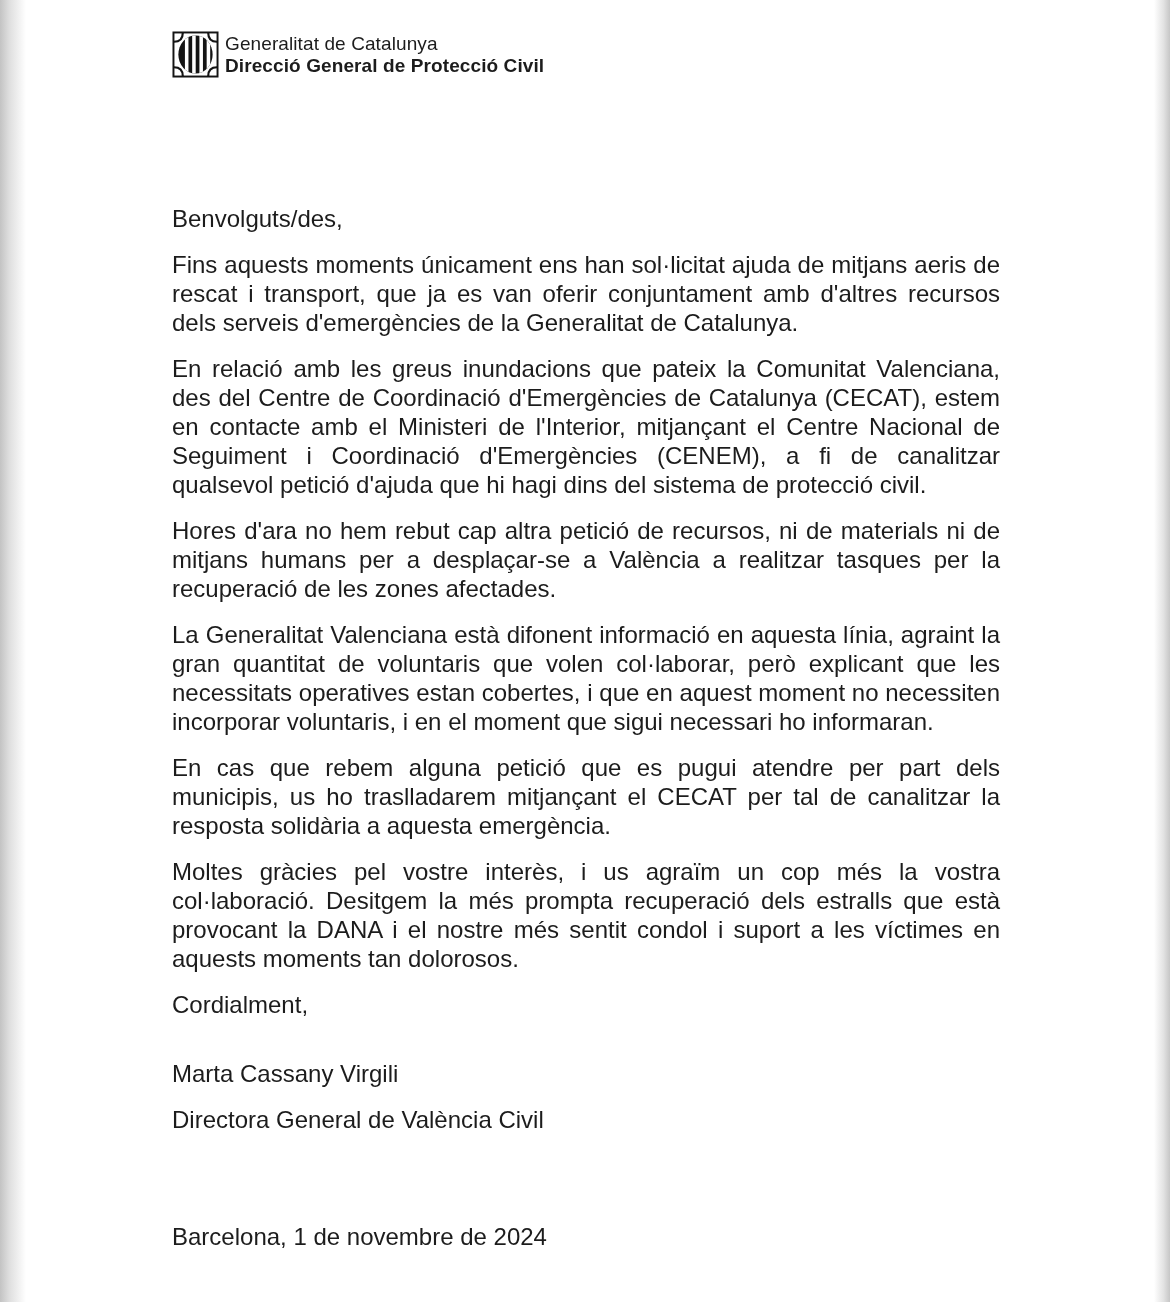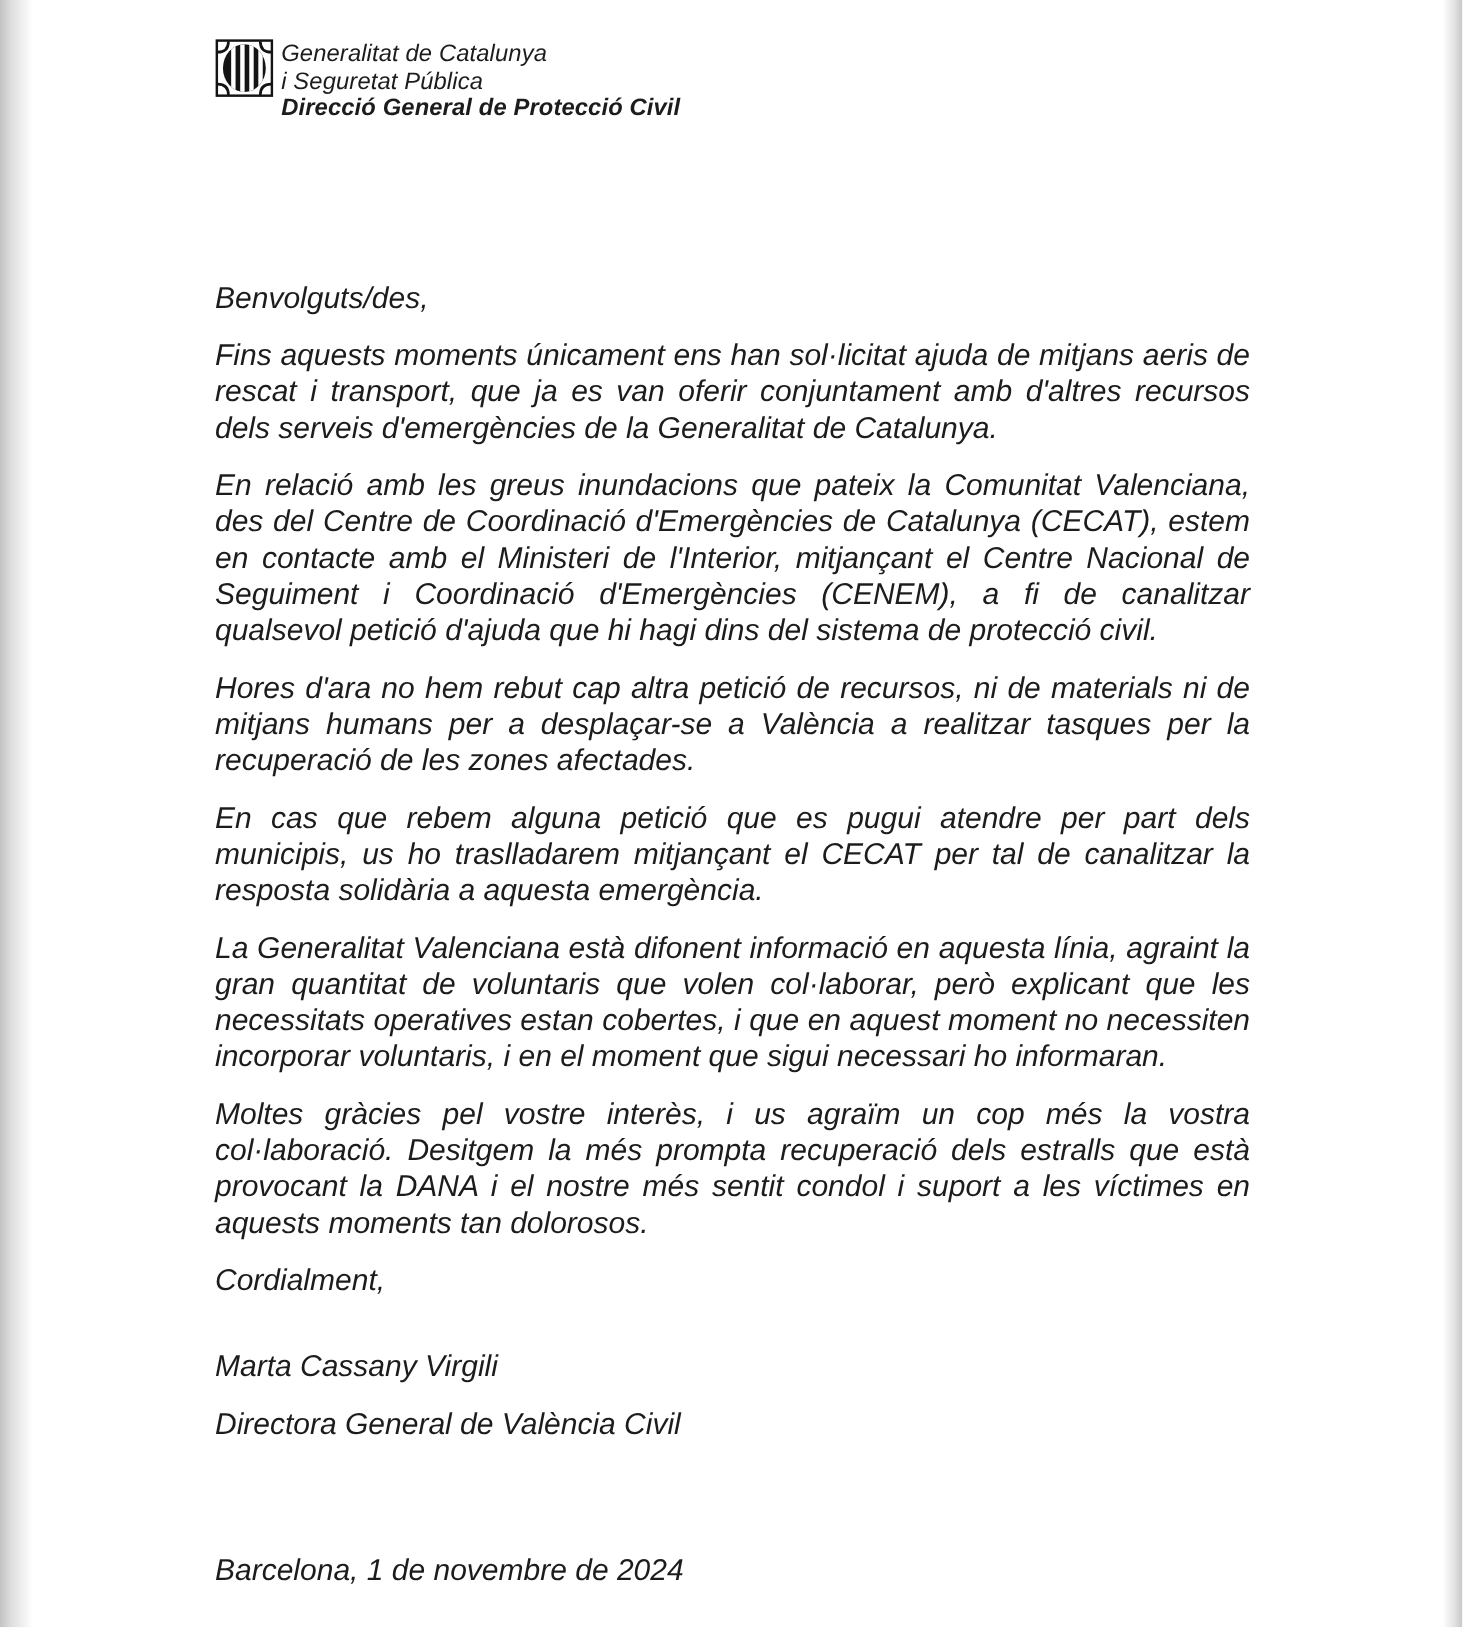--- a/index.html
+++ b/index.html
@@ -9,21 +9,21 @@
     width: 1170px;
     height: 1302px;
     background: #ffffff;
     overflow: hidden;
     font-family: "Liberation Sans", sans-serif;
     color: #1c1c1c;
   }
   .edge { position: absolute; top: 0; bottom: 0; z-index: 5; pointer-events: none; }
   .edge.left  { left: 0;  width: 26px; background: linear-gradient(to right, #c3c3c3 0, #dedede 35%, #ffffff 100%); }
   .edge.right { right: 0; width: 16px; background: linear-gradient(to left,  #c6c6c6 0, #e2e2e2 40%, #ffffff 100%); }
-  .page { position: absolute; inset: 0; padding: 31px 170px 0 172px; font-style: italic; }
+  .page { position: absolute; inset: 0; padding: 31px 170px 0 172px; }
   .letterhead { display: flex; align-items: flex-start; gap: 6px; margin-bottom: 126px; }
   .logo { flex: 0 0 auto; }
   .logo svg { display: block; width: 47px; height: 47px; }
   .org { font-size: 19px; line-height: 21.5px; padding-top: 2px; letter-spacing: 0.1px; }
   .org-bold { font-weight: bold; }
   .body p { font-size: 24px; line-height: 29px; margin-bottom: 17px; }
   .body p.just { text-align: justify; text-align-last: left; }
   .sig-name { margin-top: 40px; }
   .place-date { margin-top: 88px; }
 </style>
@@ -51,32 +51,31 @@
           <g clip-path="url(#senyera-oval)">
             <rect x="13.2" y="3" width="3.6" height="42" fill="#ffffff"></rect>
             <rect x="20.6" y="3" width="3.6" height="42" fill="#ffffff"></rect>
             <rect x="28.0" y="3" width="3.6" height="42" fill="#ffffff"></rect>
             <rect x="35.4" y="3" width="3.6" height="42" fill="#ffffff"></rect>
           </g>
         </svg>
       </span>
       <div class="org">
         <div>Generalitat de Catalunya</div>
-        <div>i Seguretat Pública</div>
         <div class="org-bold">Direcció General de Protecció Civil</div>
       </div>
     </div>
 
     <div class="body">
       <p>Benvolguts/des,</p>
       <p class="just">Fins aquests moments únicament ens han sol·licitat ajuda de mitjans aeris de rescat i transport, que ja es van oferir conjuntament amb d'altres recursos dels serveis d'emergències de la Generalitat de Catalunya.</p>
       <p class="just">En relació amb les greus inundacions que pateix la Comunitat Valenciana, des del Centre de Coordinació d'Emergències de Catalunya (CECAT), estem en contacte amb el Ministeri de l'Interior, mitjançant el Centre Nacional de Seguiment i Coordinació d'Emergències (CENEM), a fi de canalitzar qualsevol petició d'ajuda que hi hagi dins del sistema de protecció civil.</p>
       <p class="just">Hores d'ara no hem rebut cap altra petició de recursos, ni de materials ni de mitjans humans per a desplaçar-se a València a realitzar tasques per la recuperació de les zones afectades.</p>
+      <p class="just">La Generalitat Valenciana està difonent informació en aquesta línia, agraint la gran quantitat de voluntaris que volen col·laborar, però explicant que les necessitats operatives estan cobertes, i que en aquest moment no necessiten incorporar voluntaris, i en el moment que sigui necessari ho informaran.</p>
       <p class="just">En cas que rebem alguna petició que es pugui atendre per part dels municipis, us ho traslladarem mitjançant el CECAT per tal de canalitzar la resposta solidària a aquesta emergència.</p>
-      <p class="just">La Generalitat Valenciana està difonent informació en aquesta línia, agraint la gran quantitat de voluntaris que volen col·laborar, però explicant que les necessitats operatives estan cobertes, i que en aquest moment no necessiten incorporar voluntaris, i en el moment que sigui necessari ho informaran.</p>
       <p class="just">Moltes gràcies pel vostre interès, i us agraïm un cop més la vostra col·laboració. Desitgem la més prompta recuperació dels estralls que està provocant la DANA i el nostre més sentit condol i suport a les víctimes en aquests moments tan dolorosos.</p>
       <p>Cordialment,</p>
       <p class="sig-name">Marta Cassany Virgili</p>
       <p>Directora General de València Civil</p>
       <p class="place-date">Barcelona, 1 de novembre de 2024</p>
     </div>
 
   </div>
 </div>
 

